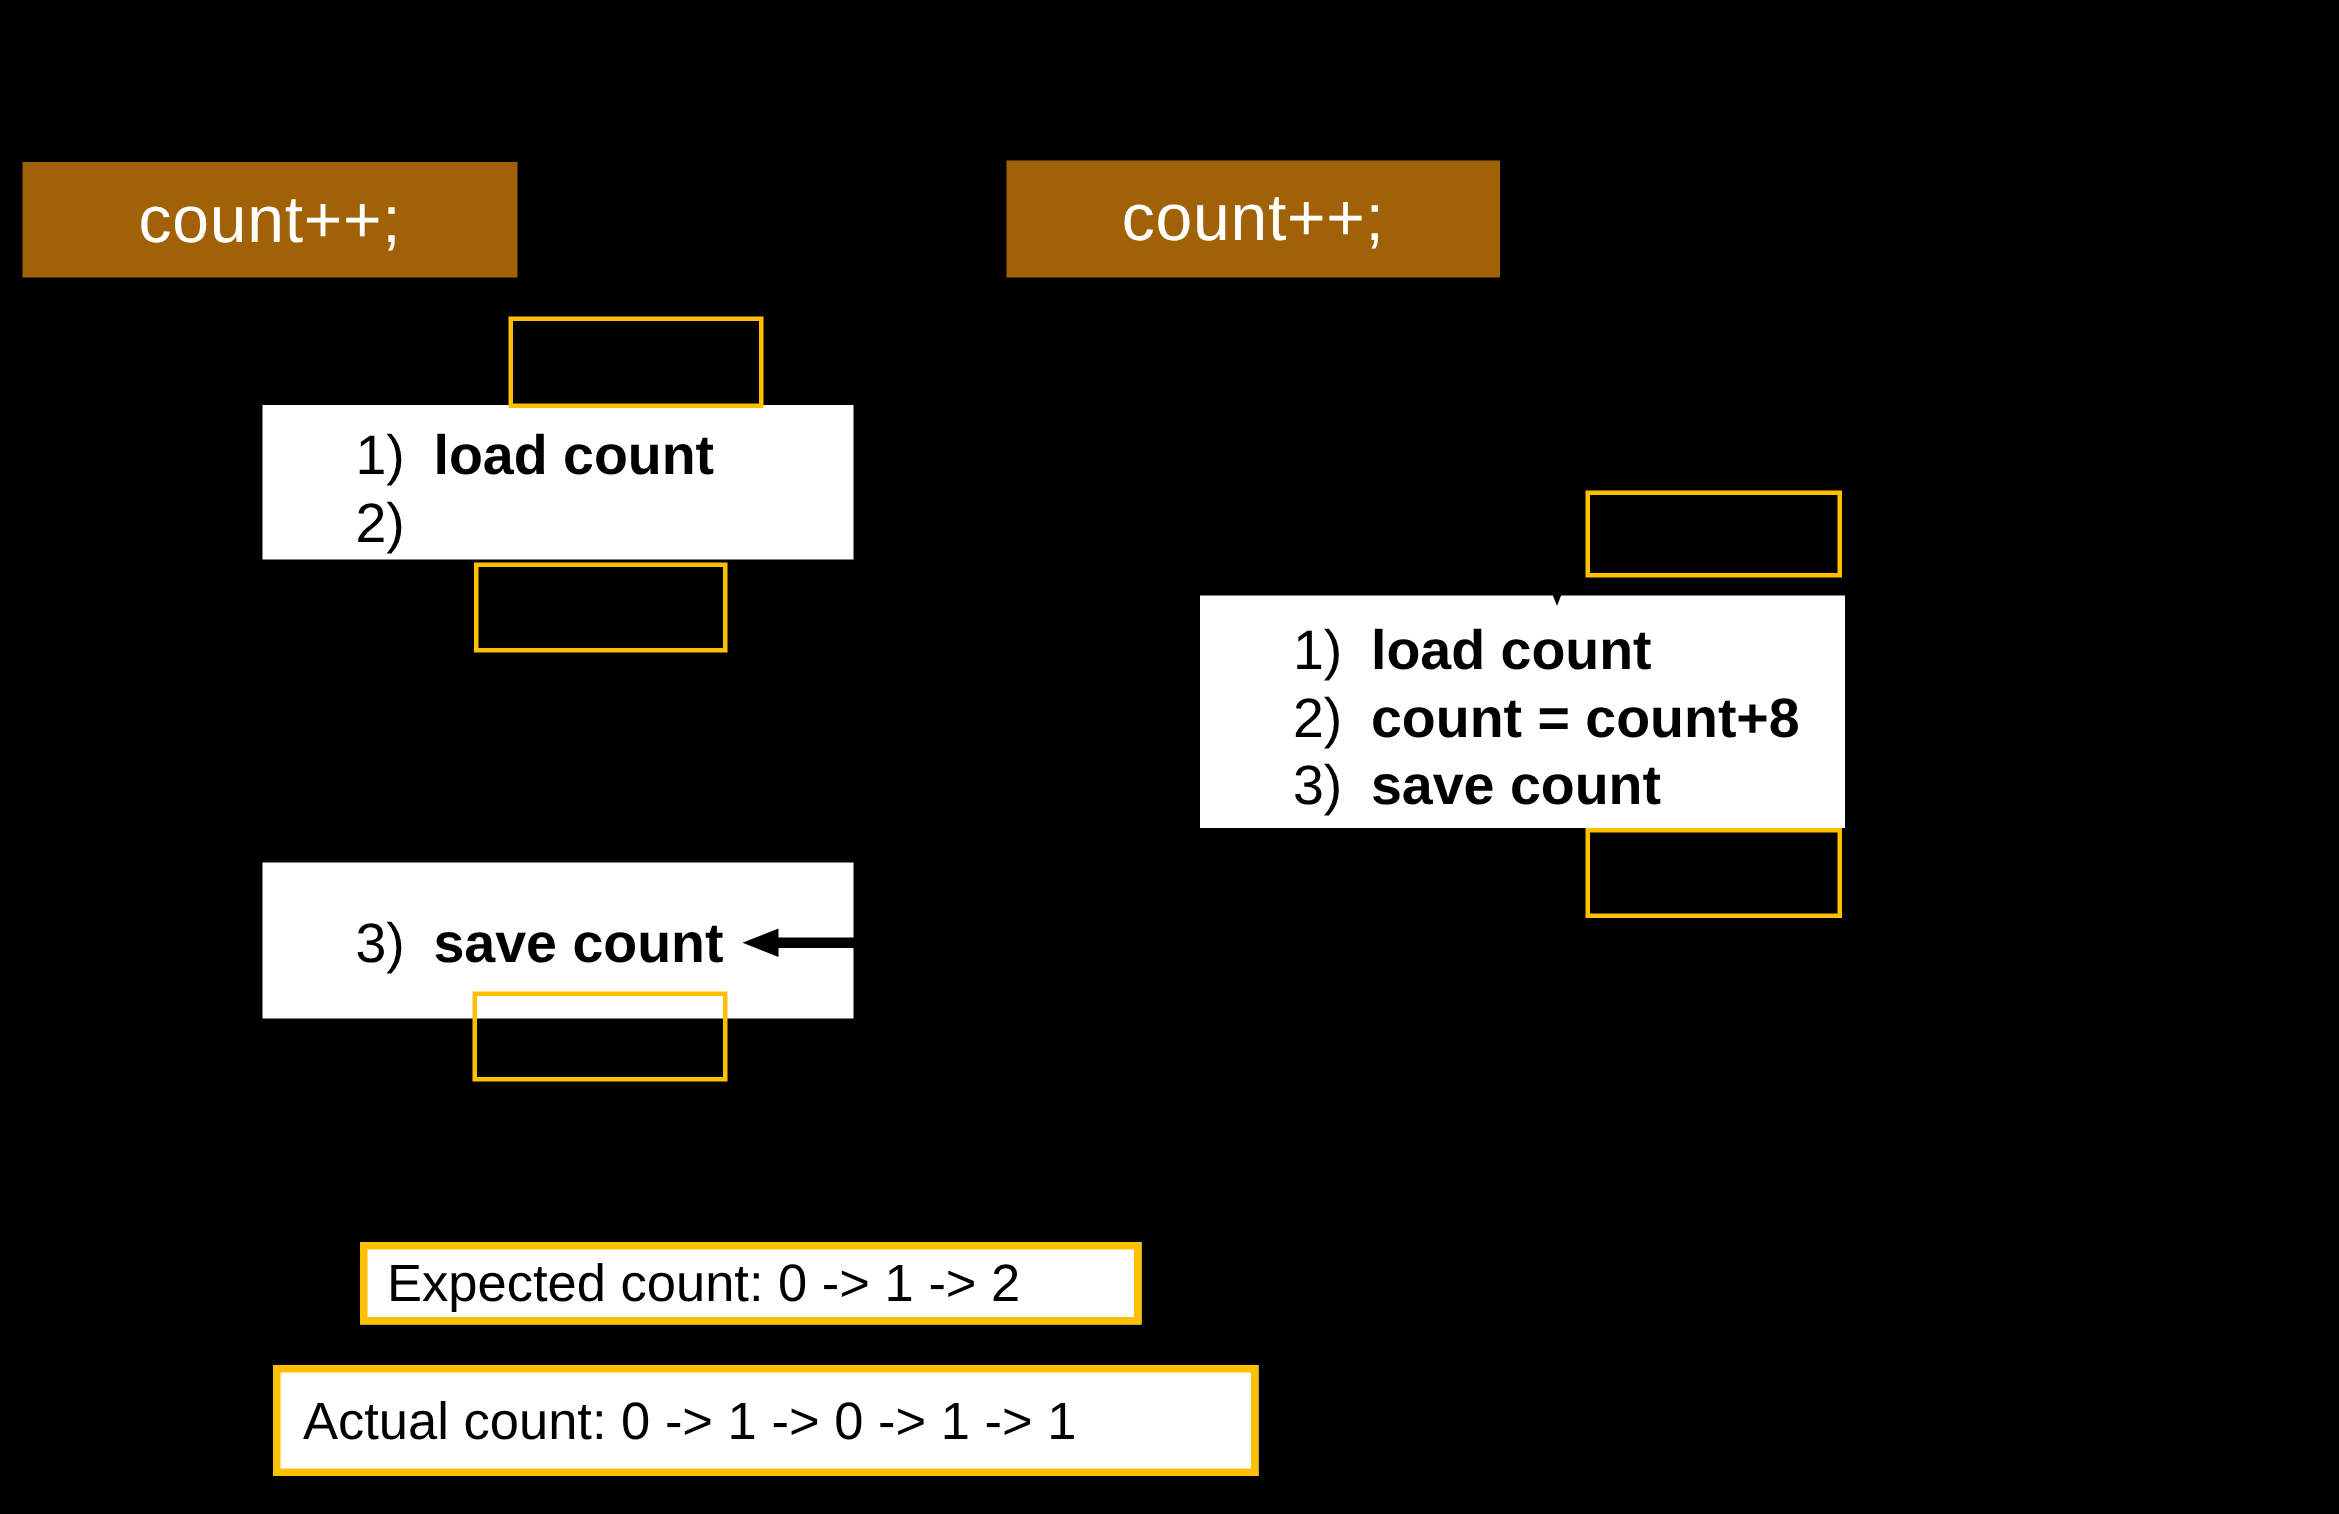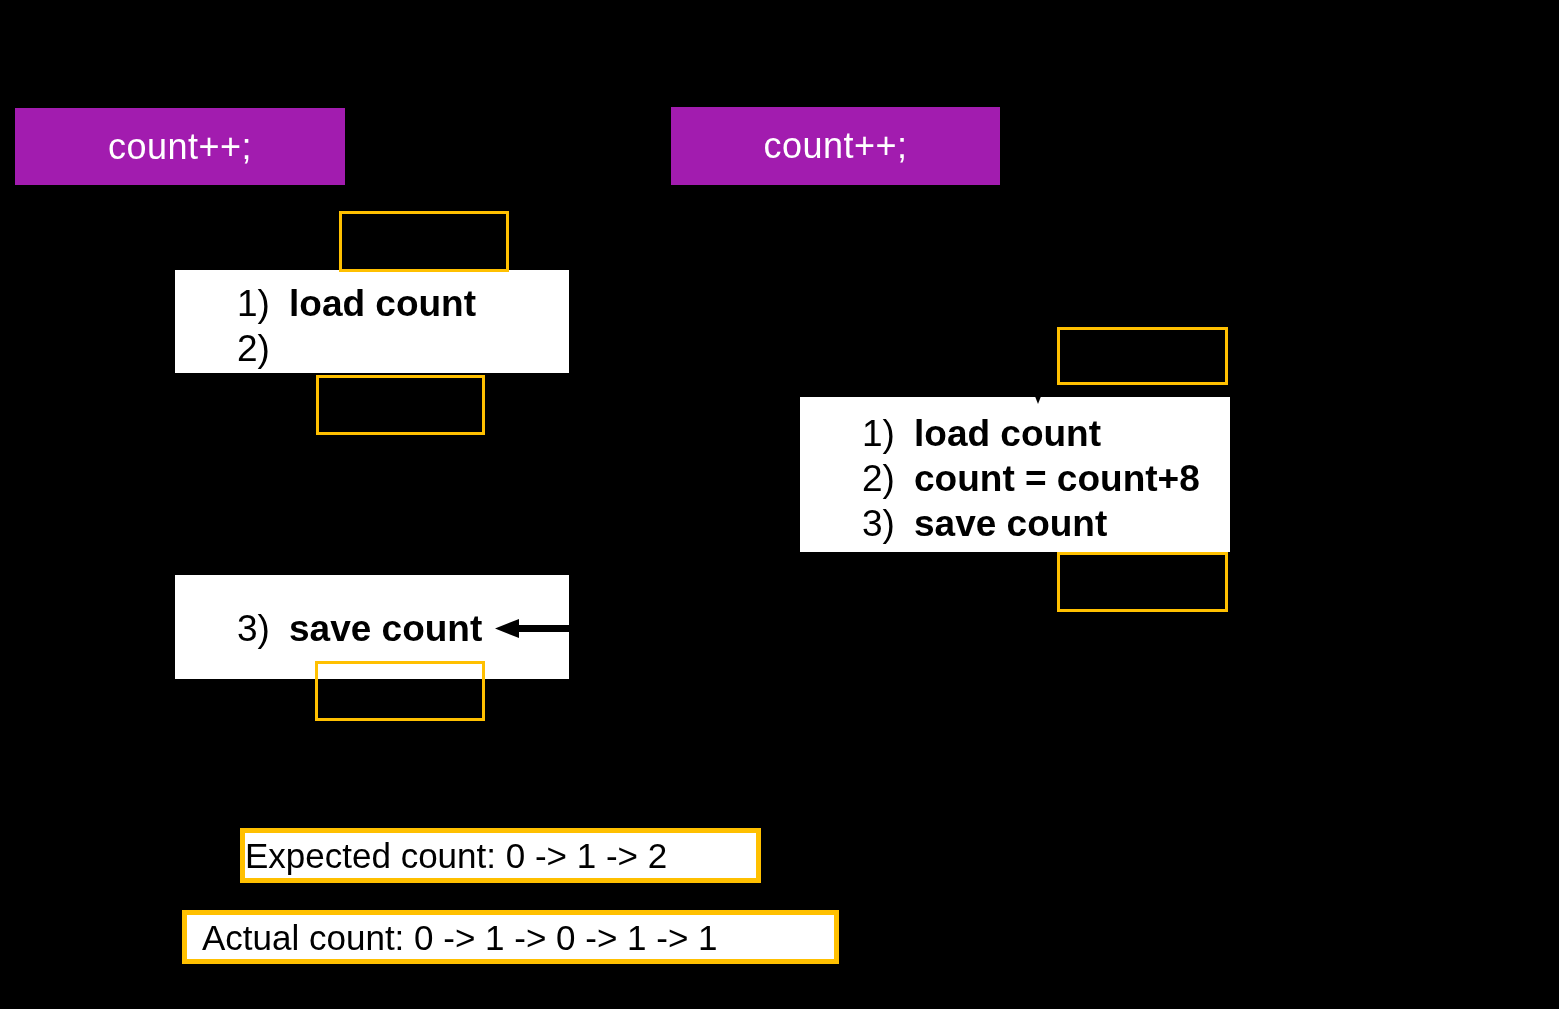--- a/index.html
+++ b/index.html
@@ -15,23 +15,23 @@
     position: relative;
     width: 1559px;
     height: 1009px;
     background: #000000;
     overflow: hidden;
   }
 
   
   .thread-header {
     position: absolute;
-    background: #a21caf;
+    background: #a16207;
     color: #FFFFFF;
-    font-size: 36px;
+    font-size: 44px;
     line-height: 1;
     display: flex;
     align-items: center;
     justify-content: center;
     letter-spacing: 0.5px;
     white-space: nowrap;
     text-align: center;
   }
   #thread-header-left  { left: 15px;  top: 108px; width: 330px; height: 77px; }
   #thread-header-right { left: 671px; top: 107px; width: 329px; height: 78px; }
@@ -132,27 +132,27 @@
     display: flex;
     align-items: center;
     white-space: nowrap;
     z-index: 10;
   }
   #result-expected {
     left: 240px;
     top: 828px;
     width: 521px;
     height: 55px;
-    padding-left: 0;
+    padding-left: 13px;
   }
   #result-actual {
     left: 182px;
     top: 910px;
     width: 657px;
-    height: 54px;
+    height: 74px;
     padding-left: 15px;
   }
 </style>
 </head>
 <body>
 
 <div id="stage">
 
   <div class="thread-header" id="thread-header-left">
     <span>count++;</span>

